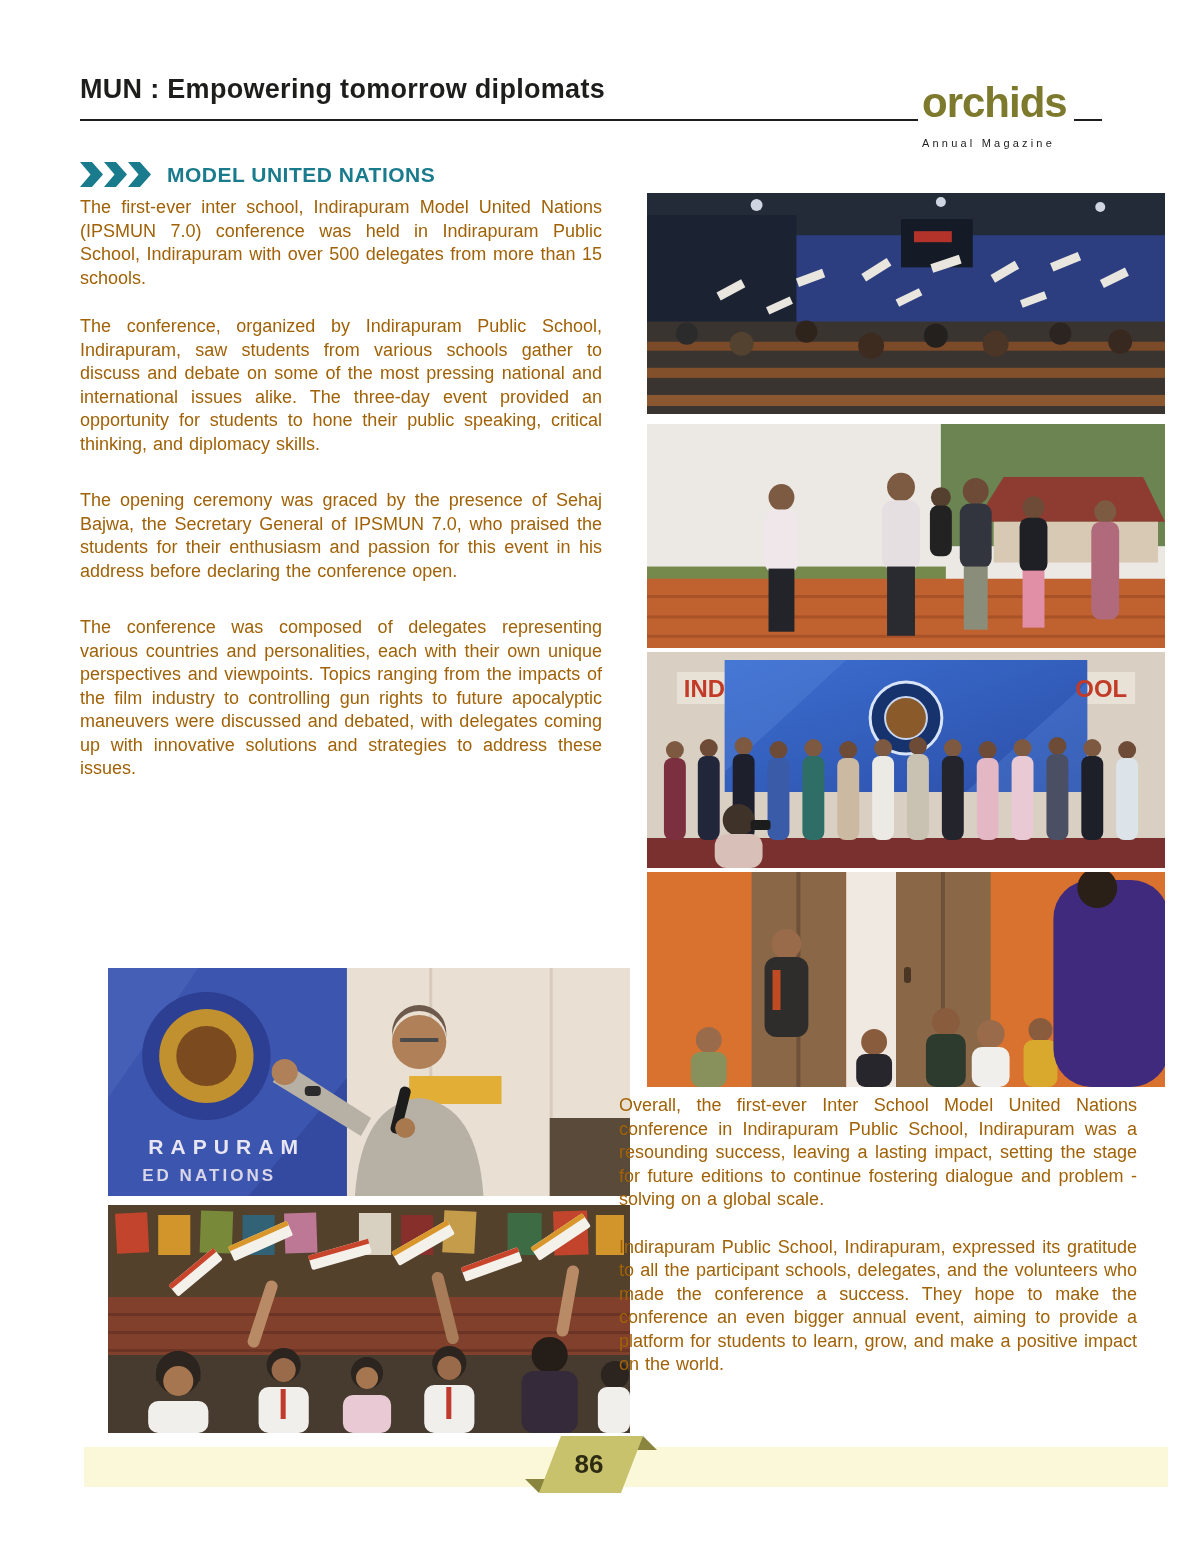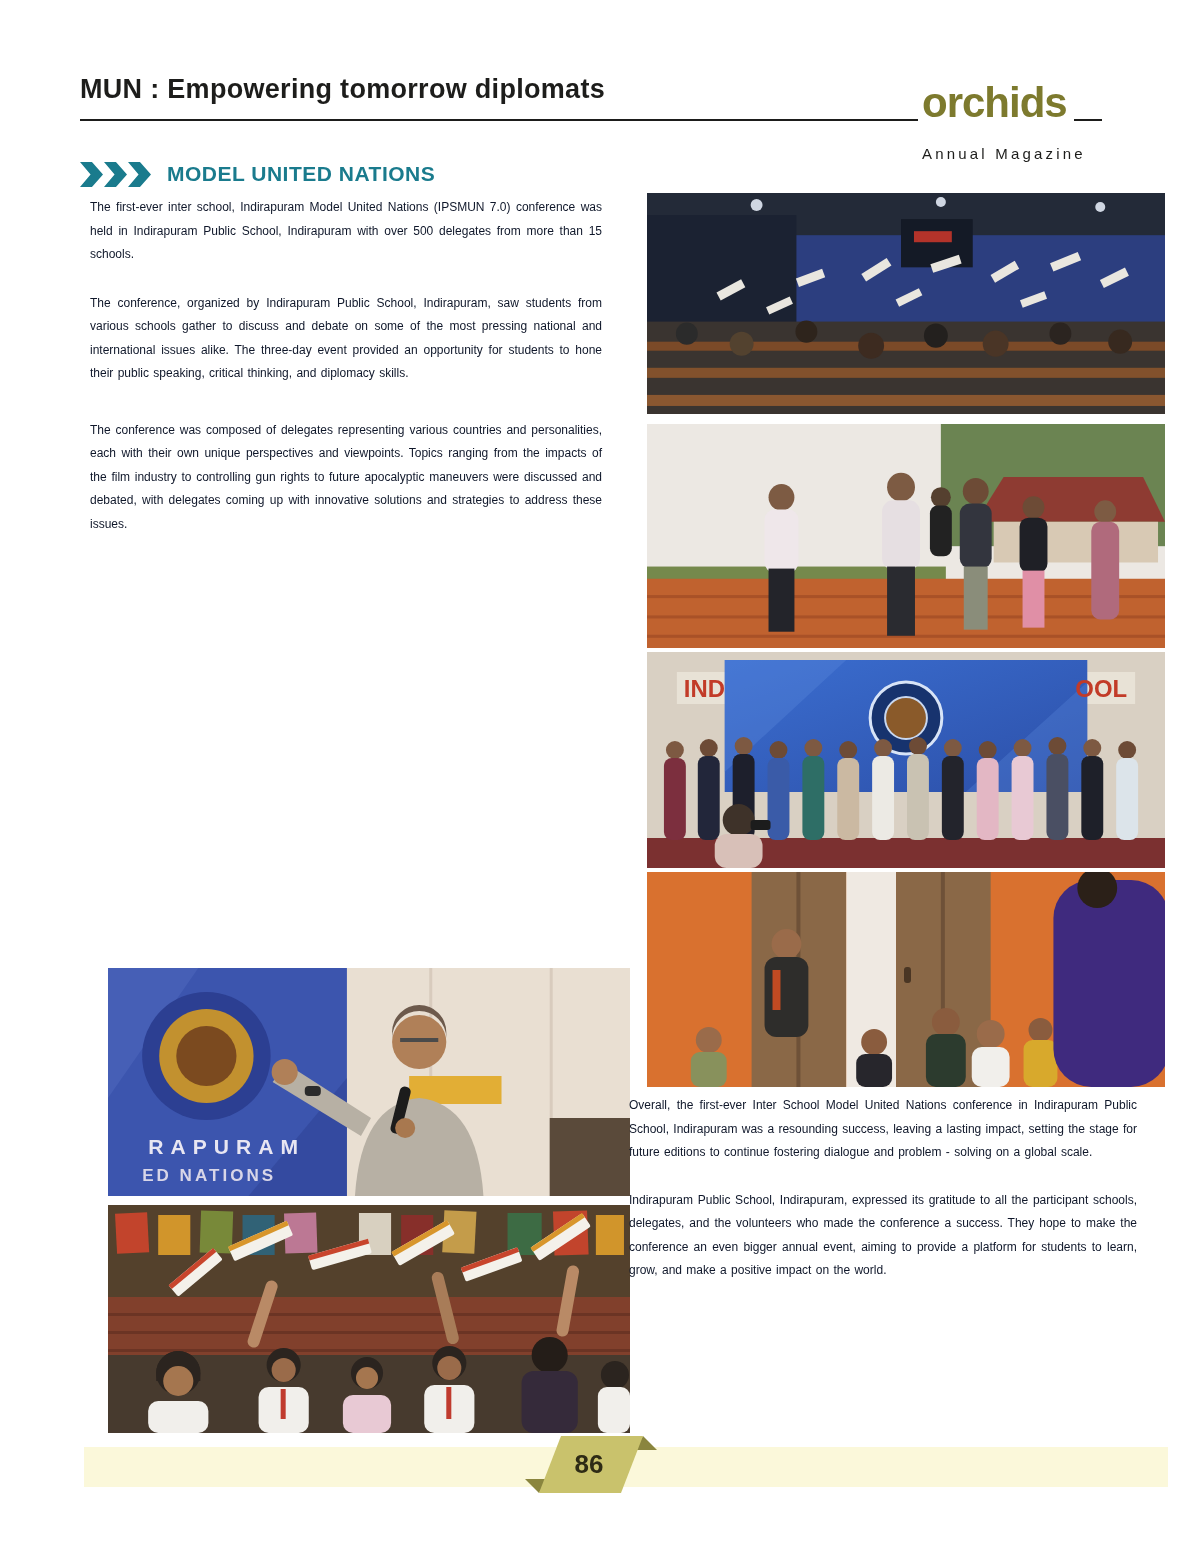--- a/index.html
+++ b/index.html
@@ -9,34 +9,34 @@
   }
   
   .header-title{
     position:absolute;left:80px;top:74px;font-size:27px;font-weight:bold;
     color:#1d1d1b;letter-spacing:.3px;
   }
   .header-rule{position:absolute;left:80px;top:119px;width:838px;height:2px;background:#1d1d1b;}
   .header-rule-right{position:absolute;left:1074px;top:119px;width:28px;height:2px;background:#1d1d1b;}
   .logo{position:absolute;left:922px;top:82px;width:150px;}
   .logo-name{font-size:42px;font-weight:bold;color:#7d7a2e;line-height:1;letter-spacing:-1px;}
-  .logo-tagline{font-size:15px;color:#1d1d1b;letter-spacing:3.2px;margin-top:21px;white-space:nowrap;}
-  
-  .section-heading{position:absolute;left:80px;top:162px;display:flex;align-items:flex-start;}
+  .logo-tagline{font-size:11px;color:#1d1d1b;letter-spacing:3.2px;margin-top:13px;white-space:nowrap;}
+  
+  .section-heading{position:absolute;left:80px;top:162px;display:flex;align-items:center;}
   .chevron{
     width:23px;height:25px;background:#1a7b8d;margin-right:1px;
     clip-path:polygon(0 0,52% 0,100% 50%,52% 100%,0 100%,46% 50%);
   }
   .heading-label{color:#1a7b8d;font-size:21px;font-weight:bold;letter-spacing:.5px;margin-left:15px;}
   
   .col-left{position:absolute;left:80px;top:196px;width:522px;}
   .col-right-text{position:absolute;left:619px;top:1094px;width:518px;}
   .body-p{
-    font-size:12px;line-height:23.5px;color:#0f172a;text-align:justify;
-    margin:0 0 25px 10px;word-spacing:1px;
+    font-size:18px;line-height:23.5px;color:#a16207;text-align:justify;
+    margin:0 0 25px 0;word-spacing:1px;
   }
   .col-left .body-p.gap-lg{margin-bottom:33px;}
   .col-right-text .body-p{margin-bottom:24px;}
   
   .photo{position:absolute;overflow:hidden;padding-left:28px;}
   .photo svg{display:block;width:100%;height:100%;}
   .photo1{left:619px;top:193px;width:518px;height:221px;}
   .photo2{left:619px;top:424px;width:518px;height:224px;}
   .photo3{left:619px;top:652px;width:518px;height:216px;}
   .photo4{left:619px;top:872px;width:518px;height:215px;}
@@ -64,20 +64,21 @@
 <div class="section-heading">
   <span class="chevron"></span>
   <span class="chevron"></span>
   <span class="chevron"></span>
   <span class="heading-label">MODEL UNITED NATIONS</span>
 </div>
 
 <div class="col-left">
   <p class="body-p">The first-ever inter school, Indirapuram Model United Nations (IPSMUN 7.0) conference was held in Indirapuram Public School, Indirapuram with over 500 delegates from more than 15 schools.</p>
   <p class="body-p gap-lg">The conference, organized by Indirapuram Public School, Indirapuram, saw students from various schools gather to discuss and debate on some of the most pressing national and international issues alike. The three-day event provided an opportunity for students to hone their public speaking, critical thinking, and diplomacy skills.</p>
+  <p class="body-p gap-lg">The opening ceremony was graced by the presence of Sehaj Bajwa, the Secretary General of IPSMUN 7.0, who praised the students for their enthusiasm and passion for this event in his address before declaring the conference open.</p>
   <p class="body-p">The conference was composed of delegates representing various countries and personalities, each with their own unique perspectives and viewpoints. Topics ranging from the impacts of the film industry to controlling gun rights to future apocalyptic maneuvers were discussed and debated, with delegates coming up with innovative solutions and strategies to address these issues.</p>
 </div>
 
 <div class="photo photo1" role="img" aria-label="Delegates raising placards in a blue lecture hall">
   <svg viewBox="0 0 520 220" preserveAspectRatio="none" aria-hidden="true">
     <rect width="520" height="220" fill="#232a38"></rect>
     <rect y="42" width="520" height="178" fill="#2c3e7f"></rect>
     <rect x="0" y="22" width="150" height="120" fill="#1b2232"></rect>
     <rect x="255" y="26" width="72" height="48" fill="#141a26"></rect>
     <rect x="268" y="38" width="38" height="11" fill="#b3332a"></rect>

